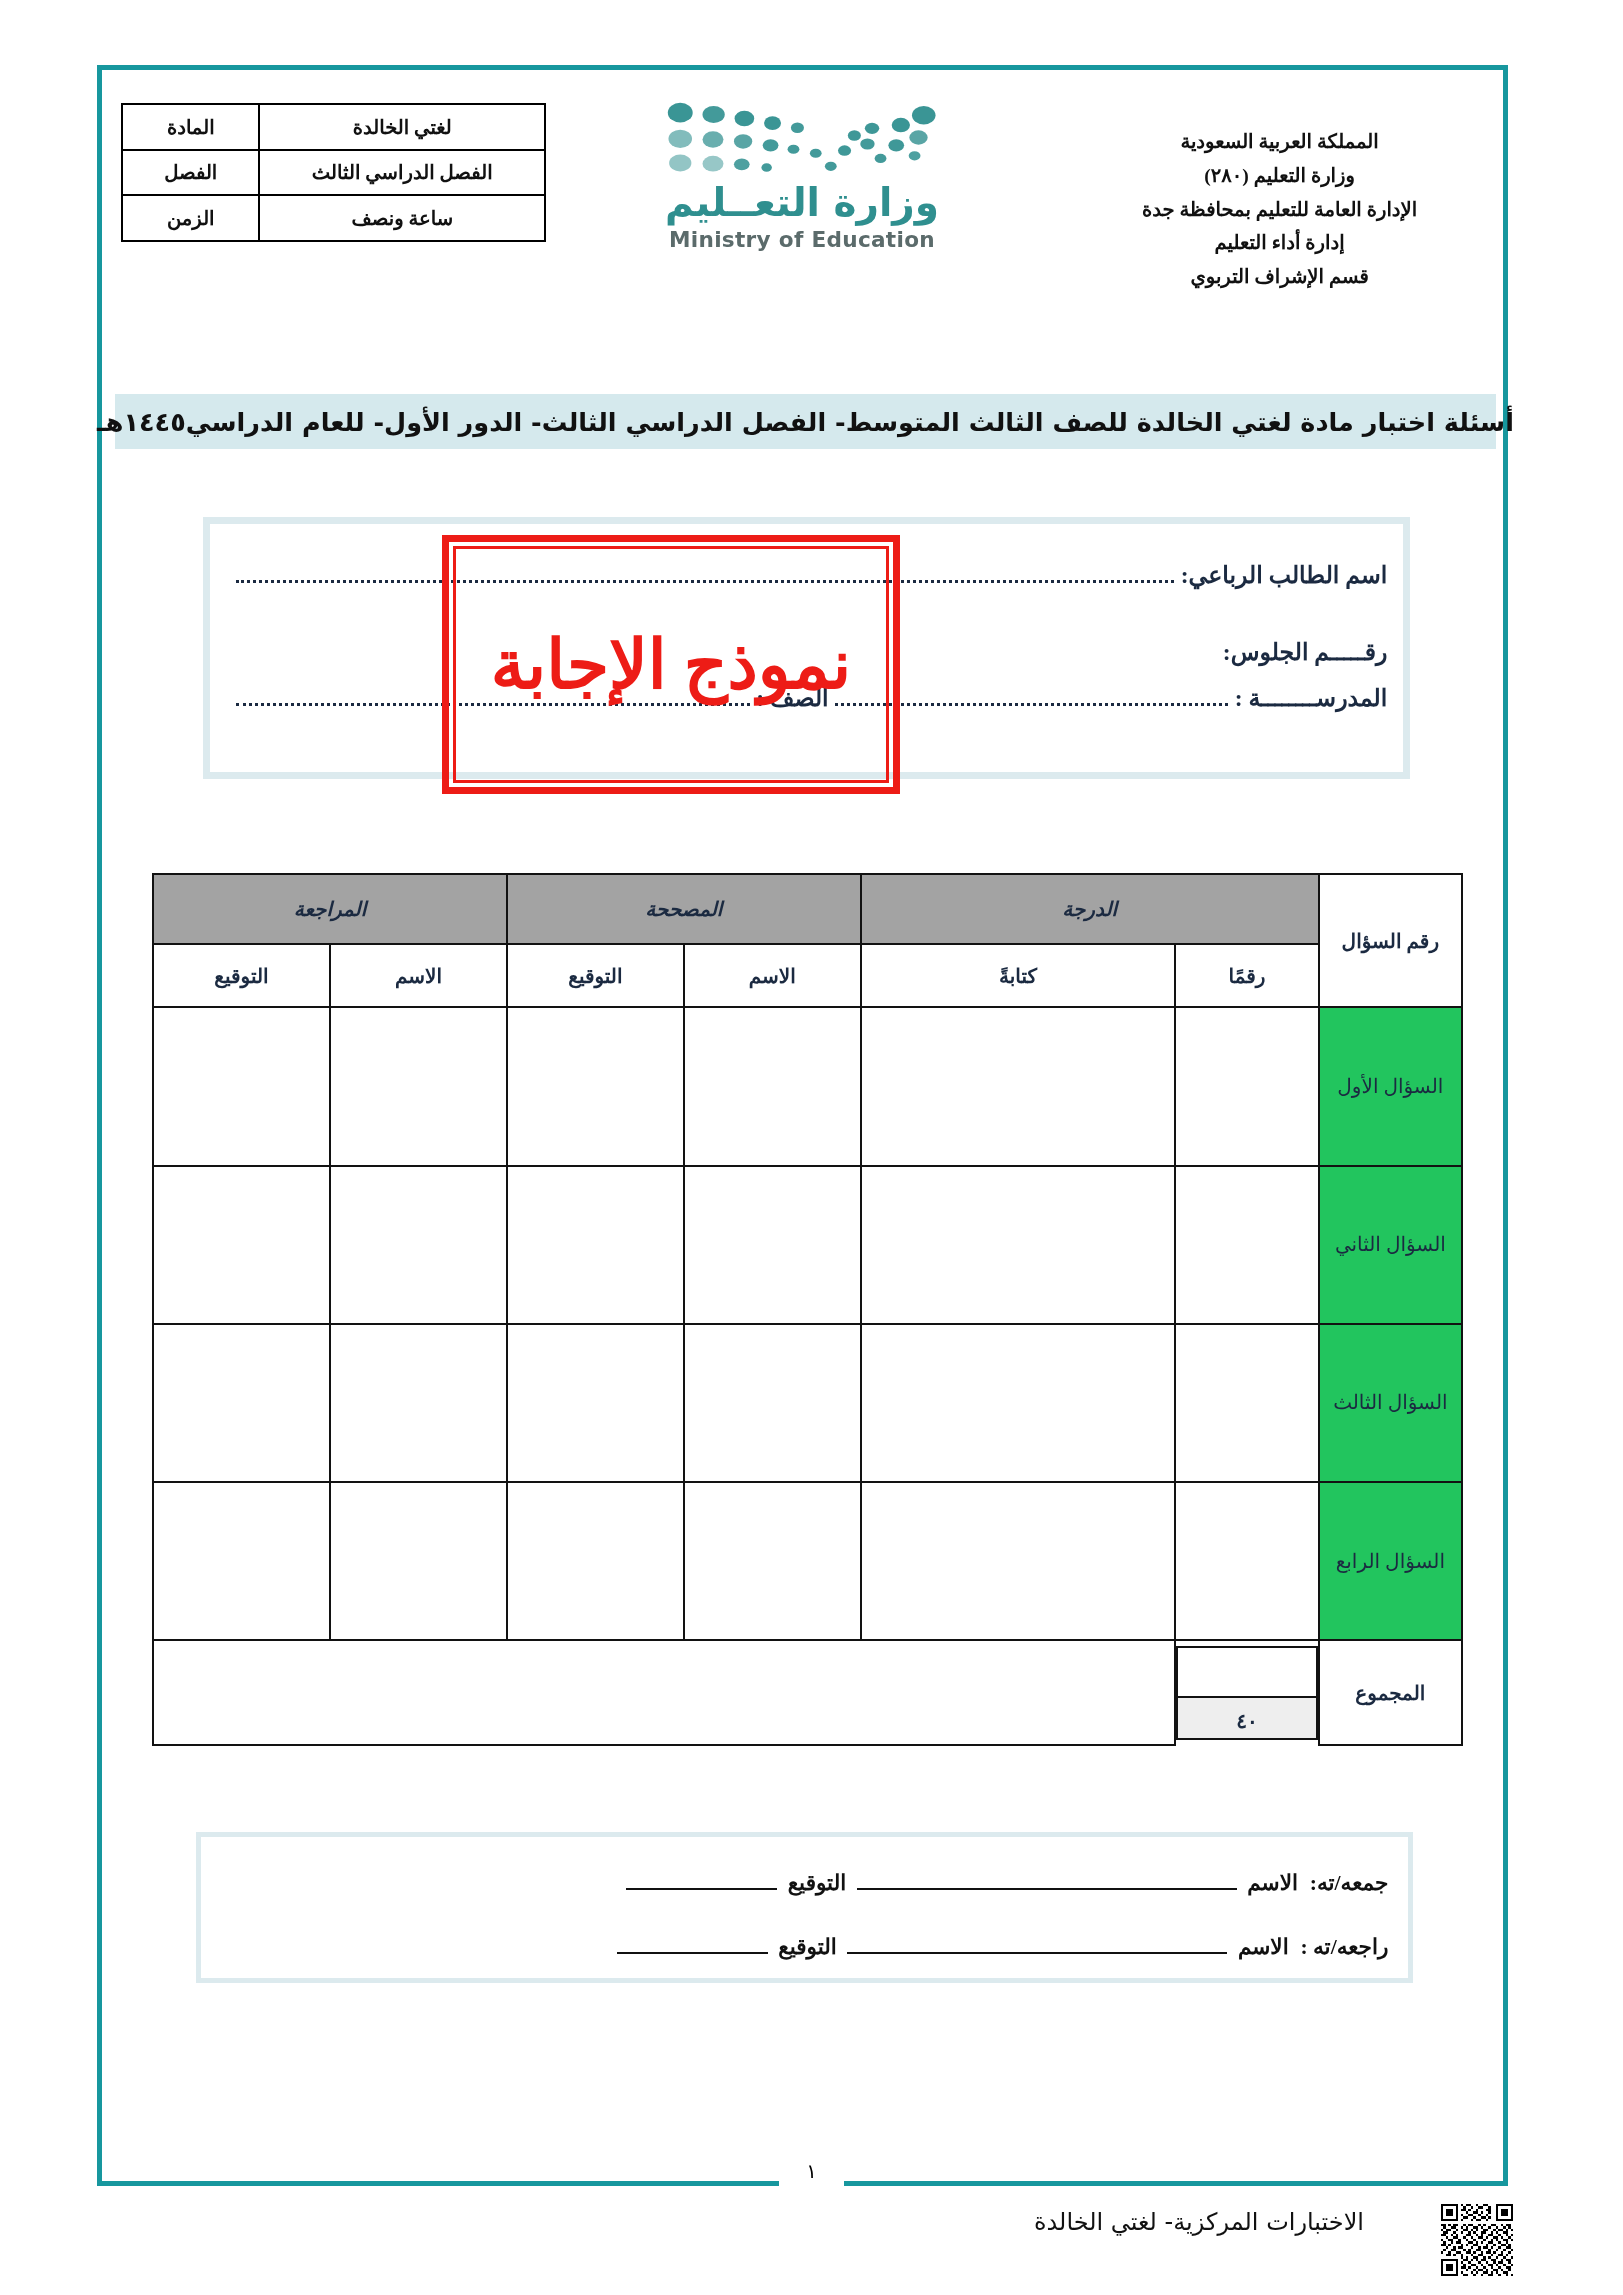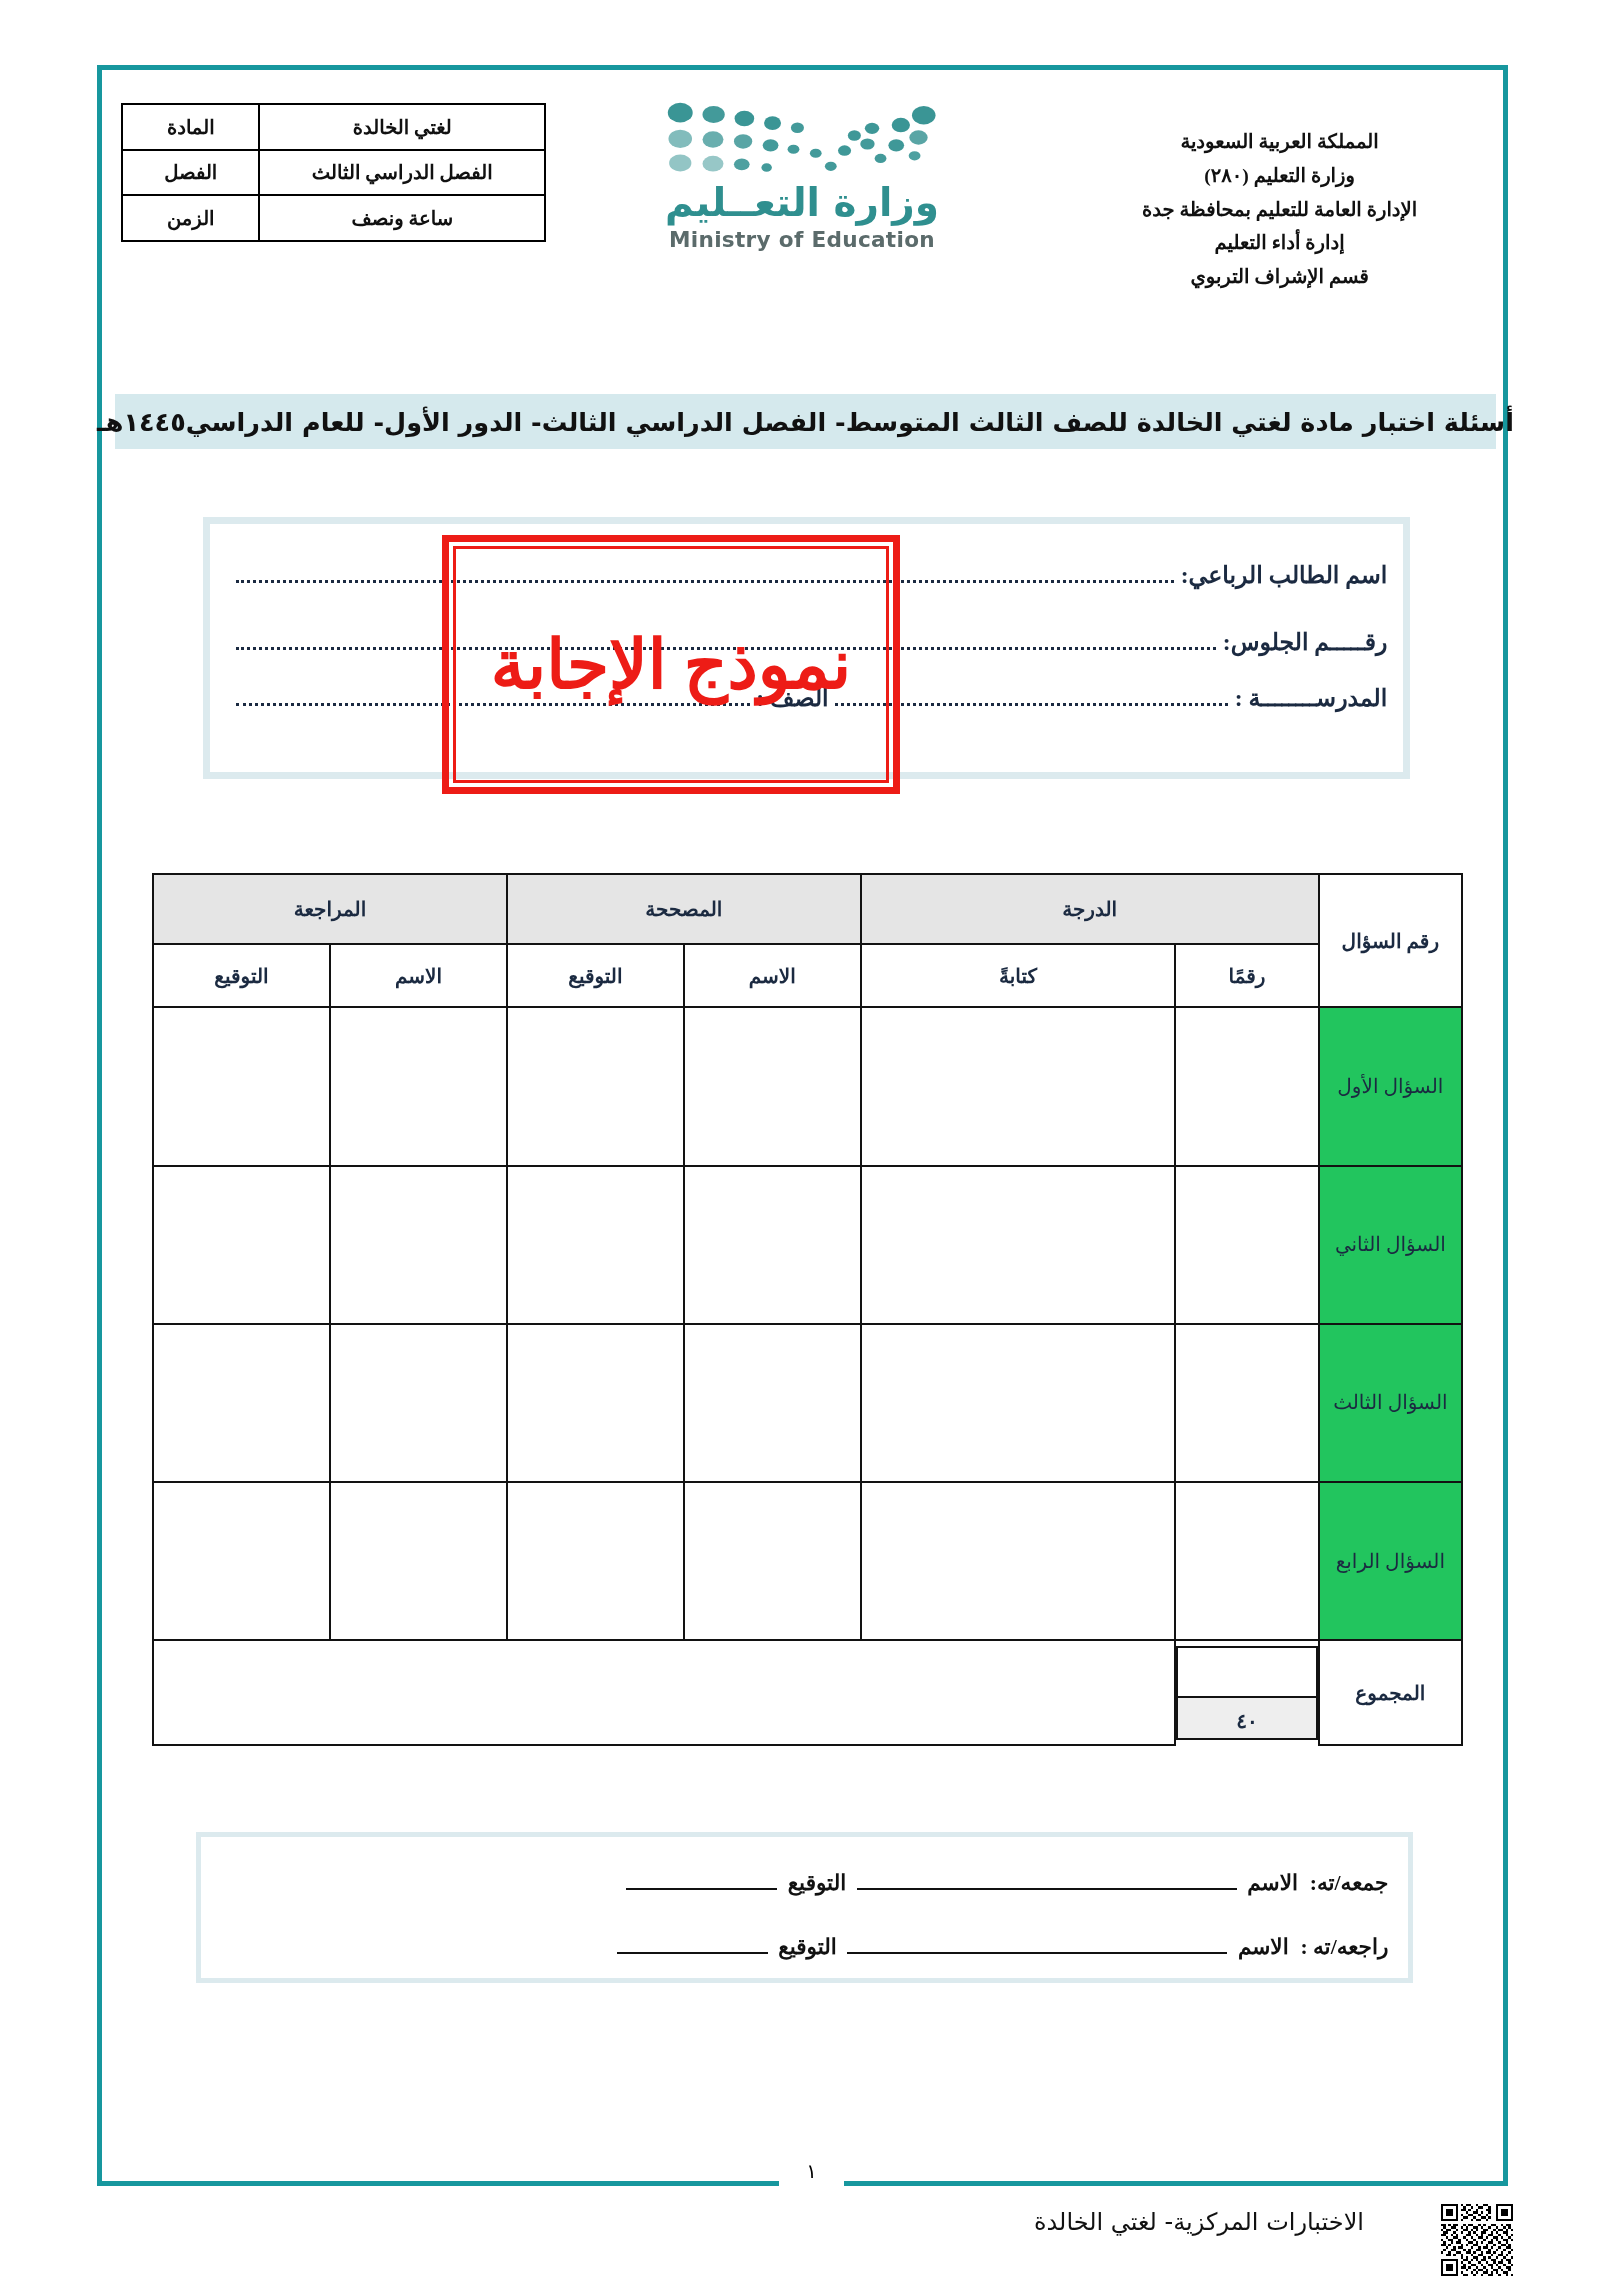--- a/index.html
+++ b/index.html
@@ -152,21 +152,21 @@
     height: 39px;
     display: flex;
     flex-direction: row;
     align-items: baseline;
     font-size: 23.6px;
     font-weight: 600;
     color: #1b2a41;
     white-space: nowrap;
   }
   #info-line-1 { top: 37px; }
-  #info-line-2 { top: 104px; }
+  #info-line-2 { top: 114px; flex-direction: column; }
   #info-line-3 { top: 160px; }
   .info-label { flex: 0 0 auto; }
   .dotleader {
     flex: 1 1 auto;
     border-bottom: 3.3px dotted #1b2a41;
     margin: 0 6.5px 7.9px 6.5px;
     height: 0.7px;
   }
   .dotleader.mid { flex: 0 0 393px; }
 
@@ -219,21 +219,21 @@
   #grade-table td, #grade-table th {
     border: 2px solid #121212;
     text-align: center;
     vertical-align: middle;
     font-size: 20px;
     font-weight: 600;
     color: #1b2a41;
     padding: 2.6px 3.9px;
     background: #ffffff;
   }
-  #grade-table th.grp { background: #e5e5e5; height: 63px; }
+  #grade-table th.grp { background: #a3a3a3; height: 63px; font-style: italic; }
   #grade-table th.sub { background: #ffffff; height: 56px; }
   #grade-table th.qnum {
     background: #ffffff;
     width: 128px;
   }
   #grade-table td.qlabel {
     background: #22c55e;
     height: 151px;
     line-height: 1.55;
     font-weight: 400;

